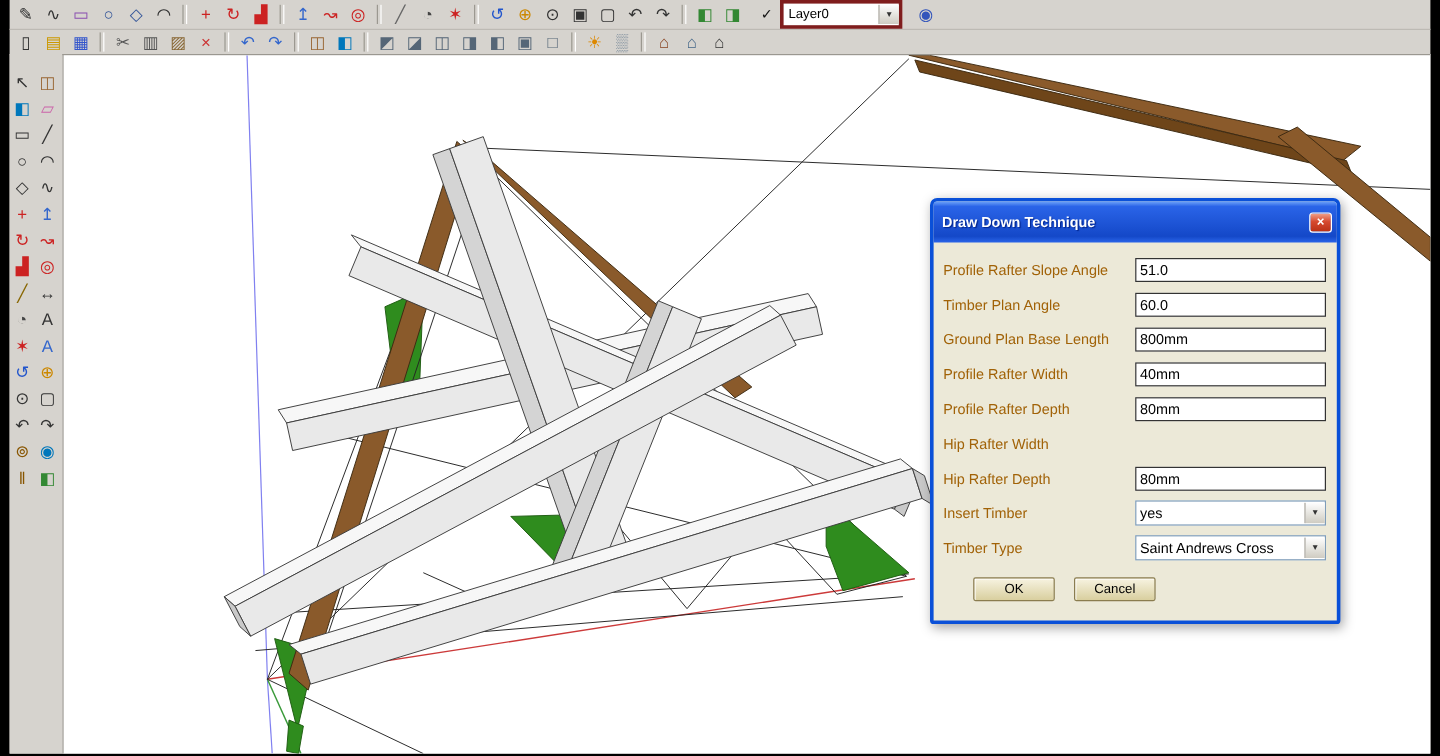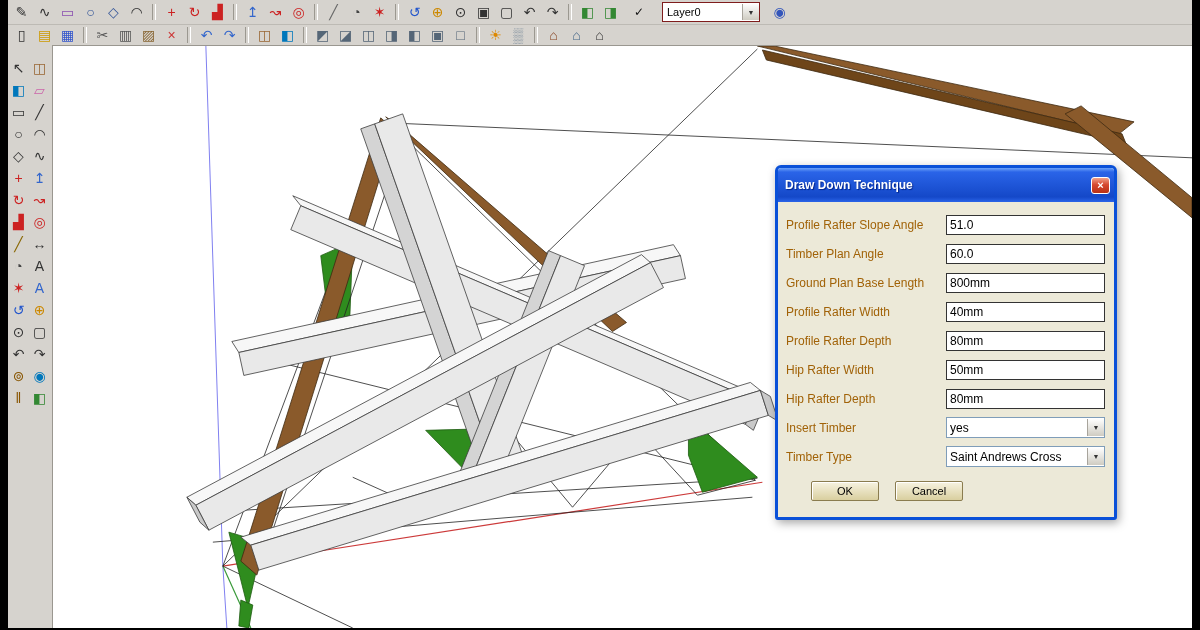--- a/index.html
+++ b/index.html
@@ -18,21 +18,21 @@
   .toolbar-row1{height:24px;border-bottom:1px solid #bdbab4}
   .toolbar-row2{height:20px;border-bottom:1px solid #8e8b85}
   .ticon{
     width:23px;height:20px;display:flex;align-items:center;justify-content:center;
     font-size:14px;line-height:1;cursor:default;flex:0 0 auto;
   }
   .ticon .glyph{pointer-events:none}
   .tsep{width:2px;height:16px;border-left:1px solid #9b9890;border-right:1px solid #ffffff;margin:0 4px;flex:0 0 auto}
   .layer-group{display:flex;align-items:center;margin-left:8px;flex:0 0 auto}
   .check{font-size:12px;color:#111;width:18px}
-  .combo{width:96px;height:18px;background:#fff;border:1px solid #7f1d1d;display:flex;align-items:center;margin-left:14px}
+  .combo{width:96px;height:18px;background:#fff;border:3px solid #7f1d1d;display:flex;align-items:center;margin-left:2px}
   .combo-val{flex:1;font-size:11px;padding:0 4px;color:#000}
   .combo-btn{width:16px;height:16px;background:linear-gradient(#fdfdfd,#cfccc2);border-left:1px solid #a8a49c;
     font-size:7px;color:#333;display:flex;align-items:center;justify-content:center}
   
   .left-tools{
     position:absolute;left:0;top:45px;width:44px;bottom:0;
     display:flex;flex-wrap:wrap;align-content:flex-start;
     padding-top:12px;background:var(--toolbar-bg,#d6d3ce);
   }
   .ltool{width:21px;height:22px;display:flex;align-items:center;justify-content:center;font-size:14px;line-height:1;cursor:default}
@@ -477,21 +477,20 @@
           </div>
 
           <div class="dlg-row">
             <label class="dlg-label">Profile Rafter Depth</label>
             <input class="dlg-input" value="80mm" style="">
 
           </div>
 
           <div class="dlg-row">
             <label class="dlg-label">Hip Rafter Width</label>
-            <input class="dlg-input" value="50mm" style="">
 
           </div>
 
           <div class="dlg-row">
             <label class="dlg-label">Hip Rafter Depth</label>
             <input class="dlg-input" value="80mm" style="">
 
           </div>
 
           <div class="dlg-row">

